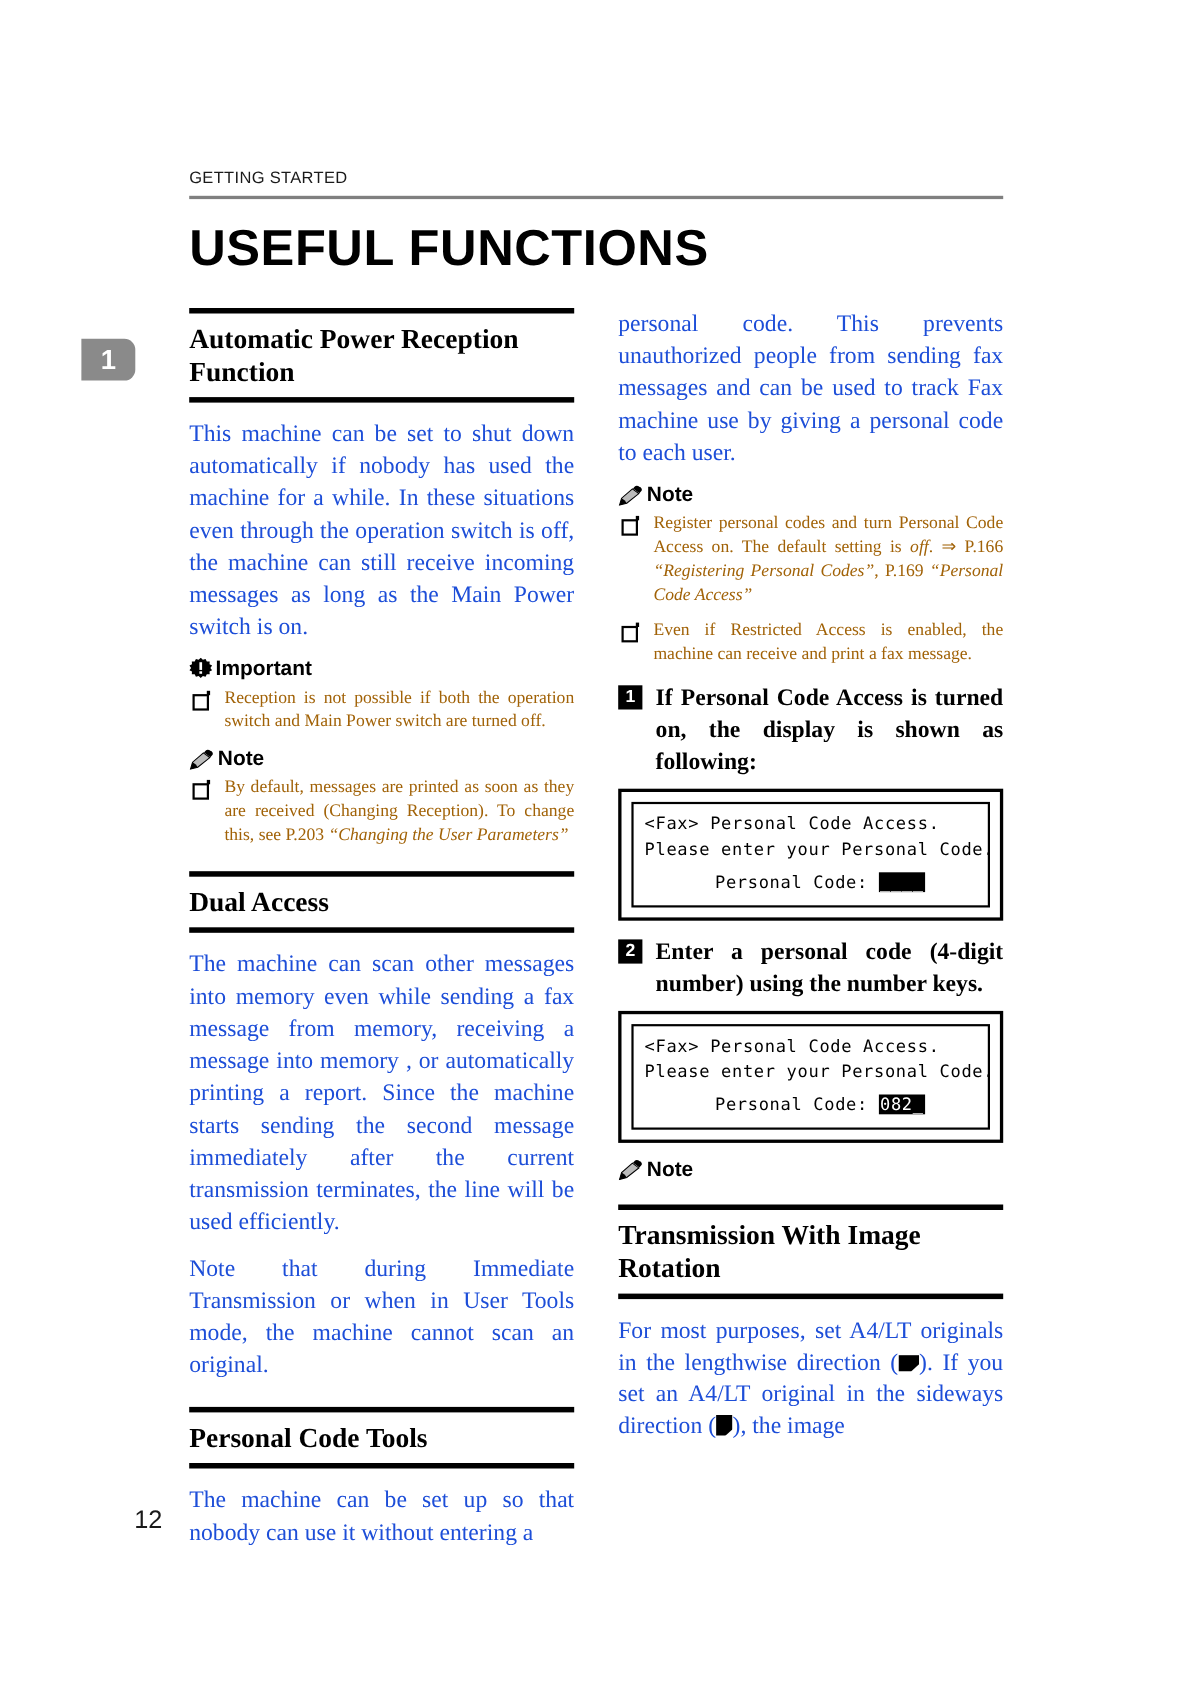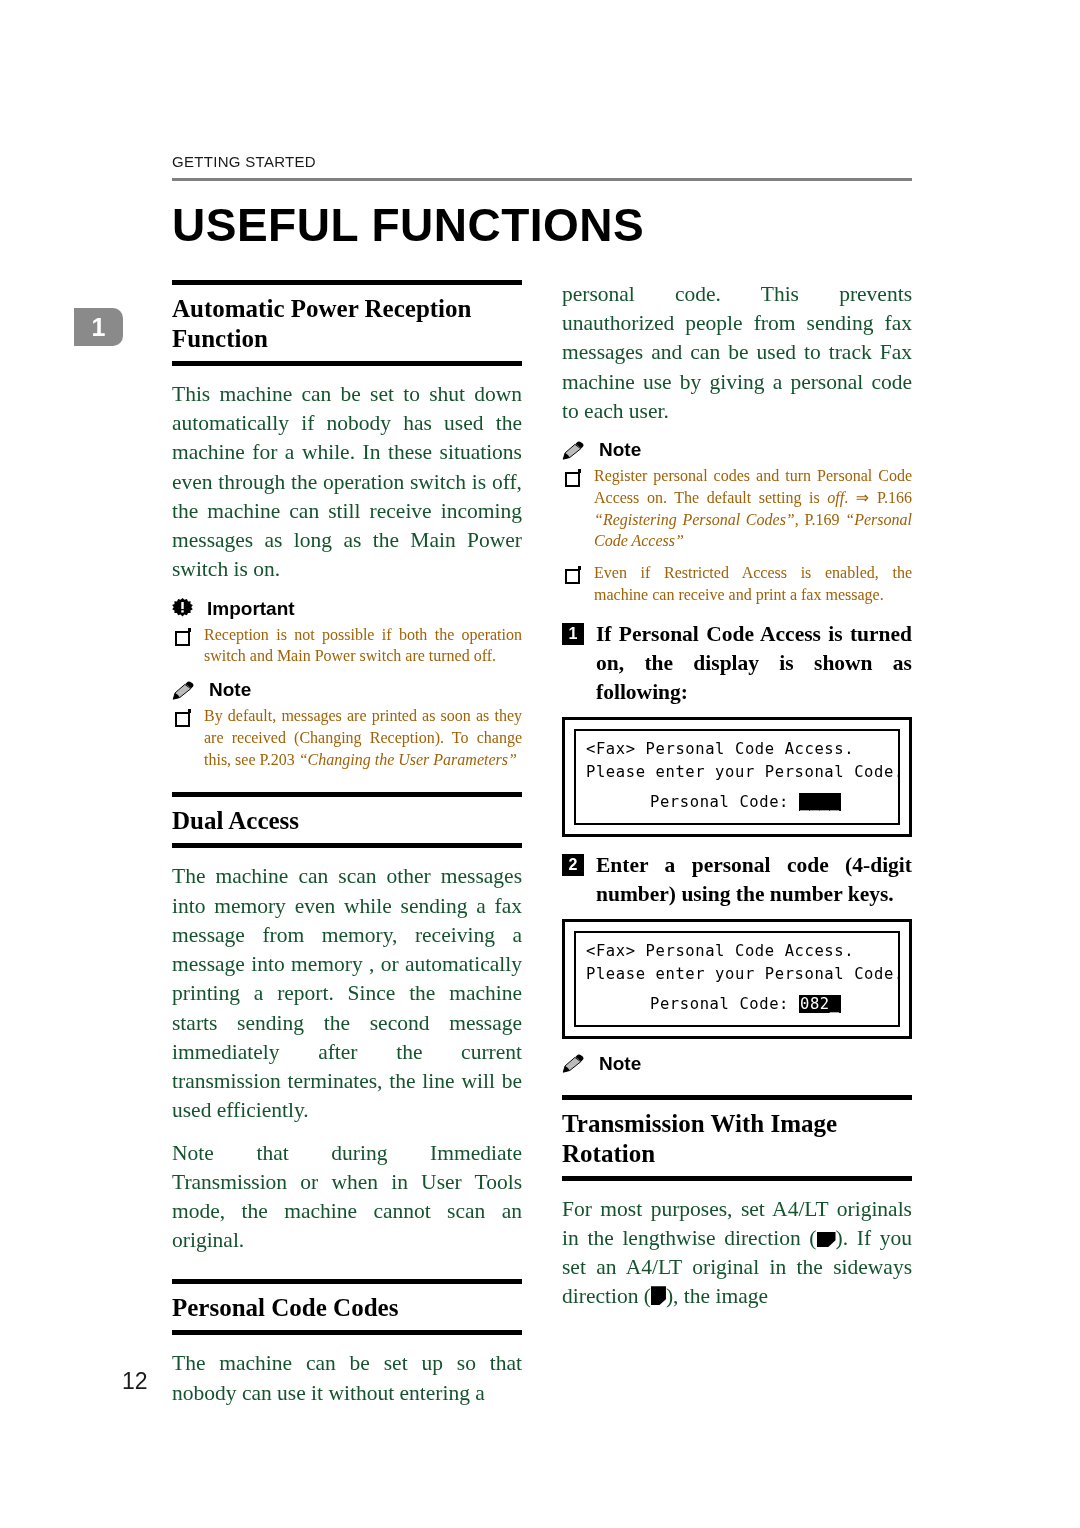--- a/index.html
+++ b/index.html
@@ -100,30 +100,30 @@
   .sec-block { margin-bottom: 0; }
 
   
   p.body {
     font-family: "Liberation Serif", serif;
     font-size: 21.5px;
     line-height: 1.36;
     text-align: justify;
     text-justify: inter-word;
     margin: 0 0 13px 0;
-    color: #14532d;
+    color: #1d4ed8;
     hyphens: manual;
   }
   p.body:last-child { margin-bottom: 0; }
 
   
   .callout-label {
     display: flex;
     align-items: center;
-    gap: 14px;
+    gap: 3px;
     font-family: "Liberation Sans", sans-serif;
     font-weight: bold;
     font-size: 19px;
     color: #000;
     margin: 12px 0 4px 0;
   }
   .icon-important {
     width: 21px; height: 21px;
     flex: 0 0 21px;
     position: relative;
@@ -314,21 +314,21 @@
     <div class="sec-block" style="margin-top:22px;">
       <div class="sec-rule-top"></div>
       <h2 class="sec-title">Dual Access</h2>
       <div class="sec-rule-bot"></div>
       <p class="body">The machine can scan other messages into memory even while sending a fax message from memory, receiving a message into memory , or automatically printing a report. Since the machine starts sending the second message immediately after the current transmission terminates, the line will be used efficiently.</p>
       <p class="body">Note that during Immediate Transmission or when in User Tools mode, the machine cannot scan an original.</p>
     </div>
 
     <div class="sec-block" style="margin-top:24px;">
       <div class="sec-rule-top"></div>
-      <h2 class="sec-title">Personal Code Codes</h2>
+      <h2 class="sec-title">Personal Code Tools</h2>
       <div class="sec-rule-bot"></div>
       <p class="body">The machine can be set up so that nobody can use it without entering a</p>
     </div>
 
   </div>
 
   <div class="col col-right">
 
     <p class="body">personal code. This prevents unauthorized people from sending fax messages and can be used to track Fax machine use by giving a personal code to each user.</p>
 

